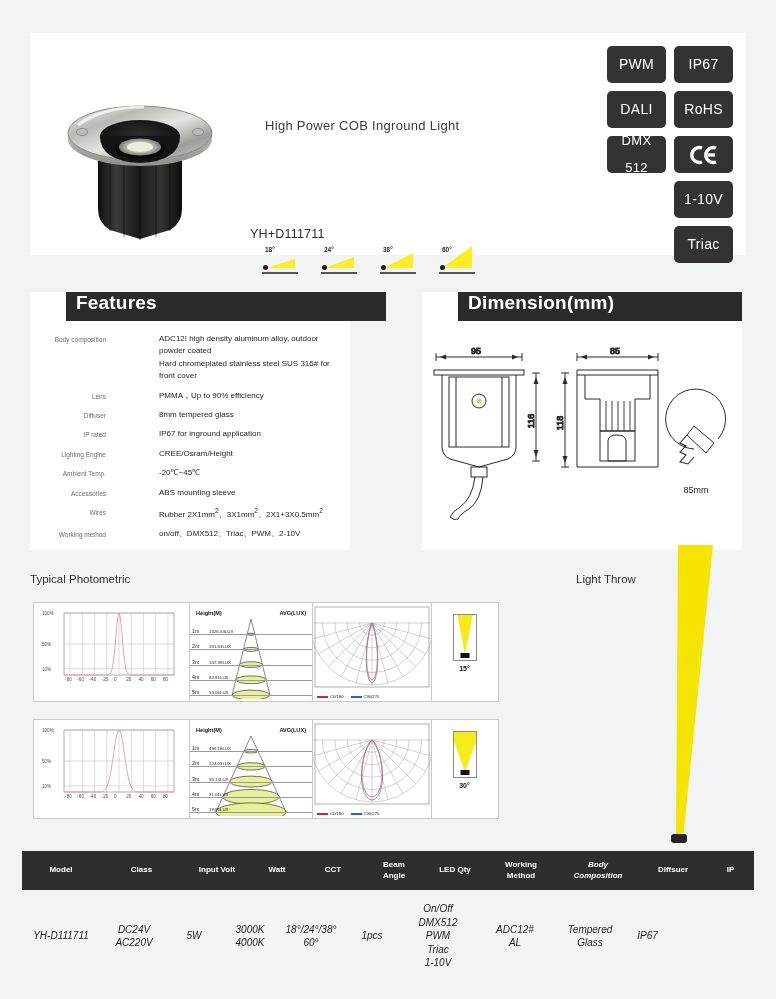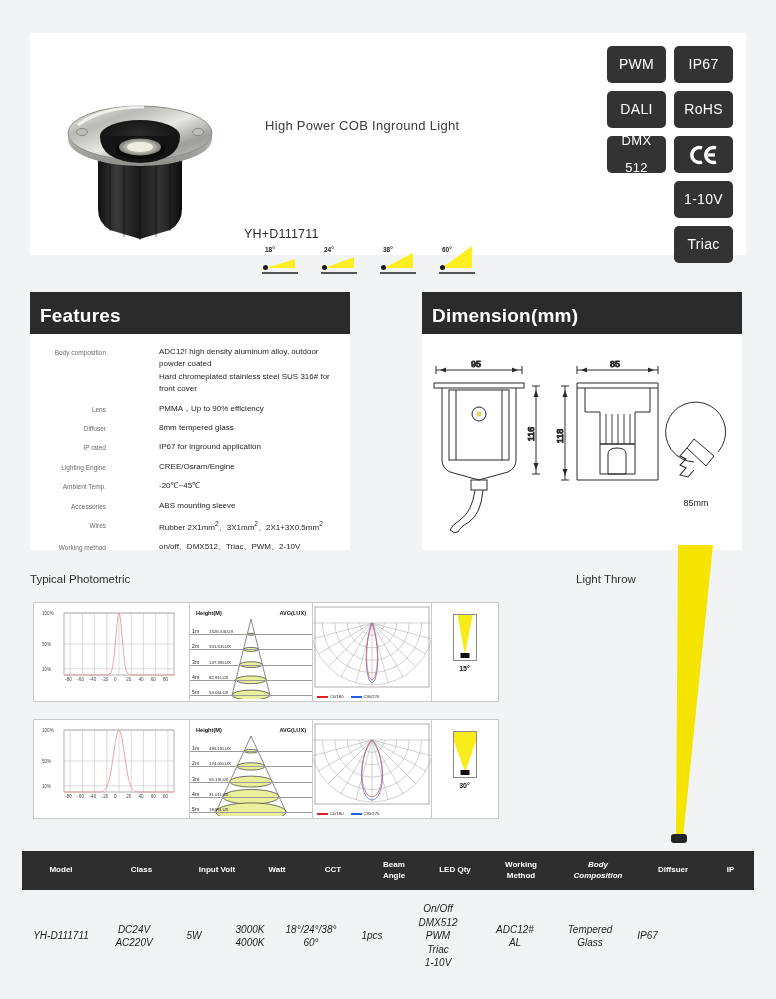--- a/index.html
+++ b/index.html
@@ -32,21 +32,21 @@
 
   .hero-title {
     position: absolute;
     left: 235px; top: 85px;
     font-size: 13px;
     color: #3c3c3c;
     letter-spacing: .3px;
   }
   .hero-model {
     position: absolute;
-    left: 214px; top: 194px;
+    left: 220px; top: 194px;
     font-size: 12.5px;
     color: #2b2b2b;
     letter-spacing: .2px;
   }
   .beam-row {
     position: absolute;
     left: 232px; top: 213px;
     width: 250px; height: 30px;
     display: flex;
     gap: 21px;
@@ -98,22 +98,23 @@
   
   .panel {
     position: absolute;
     background: #ffffff;
   }
   .panel-head {
     background: #2b2b2b;
     color: #ffffff;
     font-size: 19px;
     font-weight: bold;
-    padding: 13px 0 7px 10px;
+    padding: 0 0 7px 10px;
     letter-spacing: .2px;
+    margin-left: 36px;
   }
   .features {
     left: 30px; top: 292px;
     width: 320px; height: 258px;
   }
   .features .panel-head { width: 310px; }
   .feat-list {
     padding: 12px 8px 0 0;
   }
   .feat-row {
@@ -396,21 +397,21 @@
         <div class="feat-row">
           <div class="feat-key">Diffuser</div>
           <div class="feat-val">8mm tempered glass</div>
         </div>
         <div class="feat-row">
           <div class="feat-key">IP rated</div>
           <div class="feat-val">IP67 for inground application</div>
         </div>
         <div class="feat-row">
           <div class="feat-key">Lighting Engine</div>
-          <div class="feat-val">CREE/Osram/Engine</div>
+          <div class="feat-val">CREE/Osram/Height</div>
         </div>
         <div class="feat-row">
           <div class="feat-key">Ambient Temp.</div>
           <div class="feat-val">-20℃~45℃</div>
         </div>
         <div class="feat-row">
           <div class="feat-key">Accessories</div>
           <div class="feat-val">ABS mounting sleeve</div>
         </div>
         <div class="feat-row">

